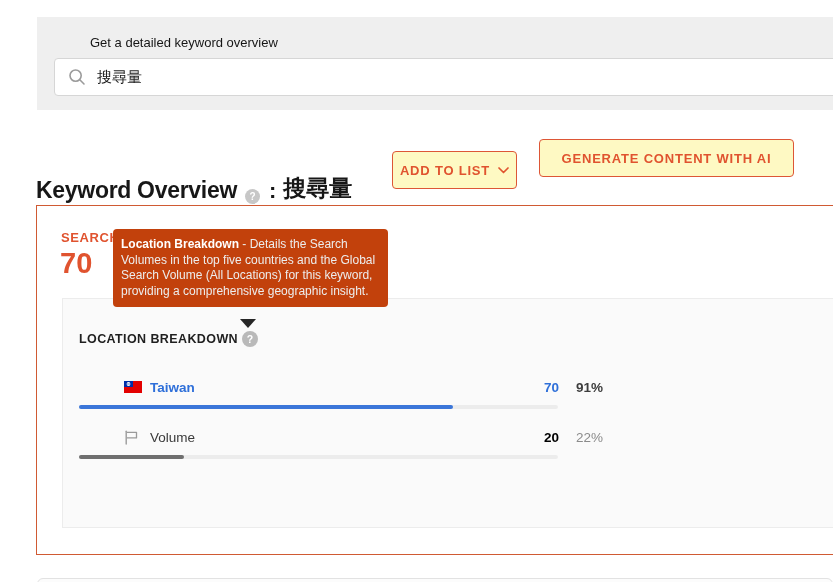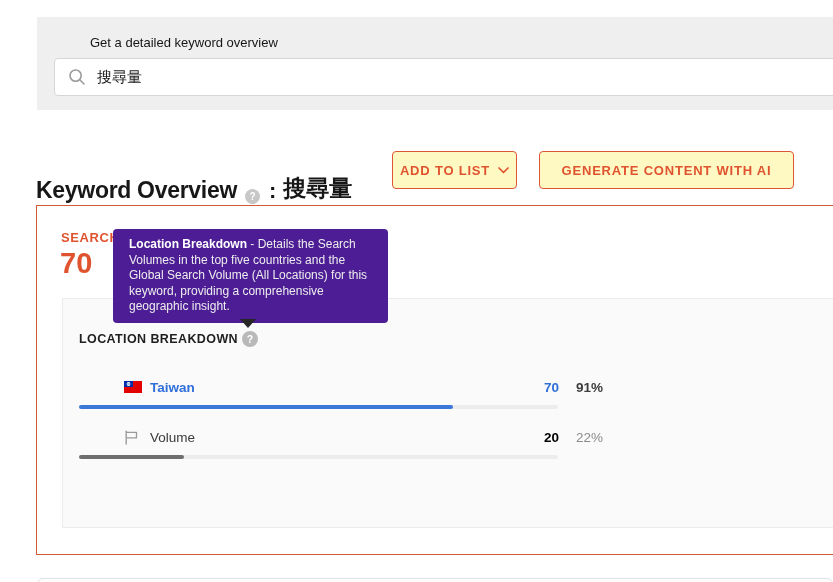--- a/index.html
+++ b/index.html
@@ -31,21 +31,21 @@
   .title-sep { font-size:22px; font-weight:bold; color:#171717; margin-left:9px; }
   .title-keyword { font-size:23px; font-weight:600; color:#171717; margin-left:7px; }
 
   .btn {
     position:absolute; box-sizing:border-box; height:38px; background:#fef9c3;
     border:1px solid #dd5636; border-radius:4px; color:#e0532f;
     font-family:inherit; font-weight:bold; font-size:13px; letter-spacing:0.8px;
     display:flex; align-items:center; justify-content:center; cursor:pointer;
   }
   .btn-add { left:392px; top:151px; width:125px; gap:8px; }
-  .btn-gen { left:539px; top:151px; width:255px; }
+  .btn-gen { left:539px; top:139px; width:255px; }
 
   
   .panel { position:absolute; left:36px; top:205px; width:810px; height:350px; box-sizing:border-box;
            background:#ffffff; border:1px solid #d05a33; }
   .metric-label { position:absolute; left:61px; top:230px; color:#e0532f; font-weight:bold;
                   font-size:13px; letter-spacing:0.6px; }
   .metric-value { position:absolute; left:60px; top:247px; color:#e0532f; font-weight:bold; font-size:29px; }
 
   .inner-card { position:absolute; left:62px; top:298px; width:790px; height:230px; box-sizing:border-box;
                 background:#fafafa; border:1px solid #ececec; }
@@ -67,21 +67,21 @@
   .lb-row-1 .pct { color:#8b8b8b; }
 
   .bar { position:absolute; left:79px; width:479px; height:4px; border-radius:2px; background:#ececec; }
   .bar-0 { top:405px; } .bar-1 { top:455px; }
   .bar-fill { height:100%; border-radius:2px; }
   .bar-0 .bar-fill { background:#3b76d9; }
   .bar-1 .bar-fill { background:#6f6f6f; }
 
   
   .tooltip { position:absolute; left:113px; top:229px; width:275px; box-sizing:border-box; z-index:5;
-             background:#4c1d95; color:#ededed; border-radius:4px; padding:8px 16px;
+             background:#c2410c; color:#ededed; border-radius:4px; padding:8px 8px;
              font-size:12px; line-height:15.5px; }
   .tooltip .tt-title { font-weight:bold; color:#ffffff; }
   .tooltip-arrow { position:absolute; left:240px; top:319px; width:0; height:0; z-index:5;
                    border-left:8px solid transparent; border-right:8px solid transparent;
                    border-top:9px solid #262626; }
 
   
   .next-card { position:absolute; left:37px; top:578px; width:796px; height:14px; box-sizing:border-box;
                background:#fcfcfc; border:1px solid #e2e2e2; border-radius:6px 6px 0 0; }
 </style>

